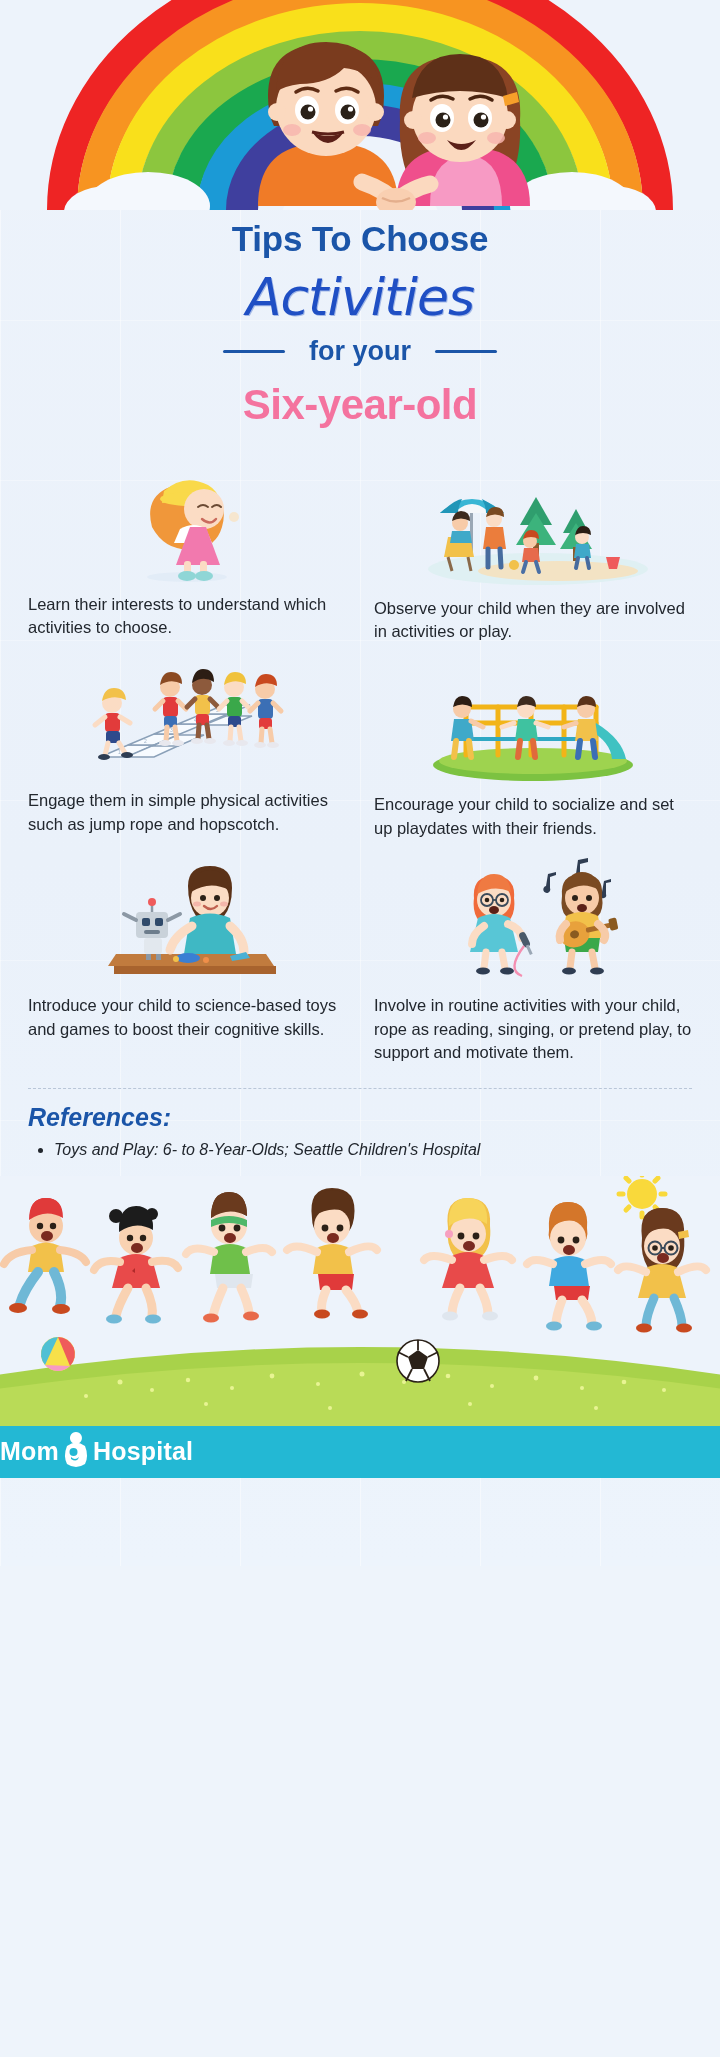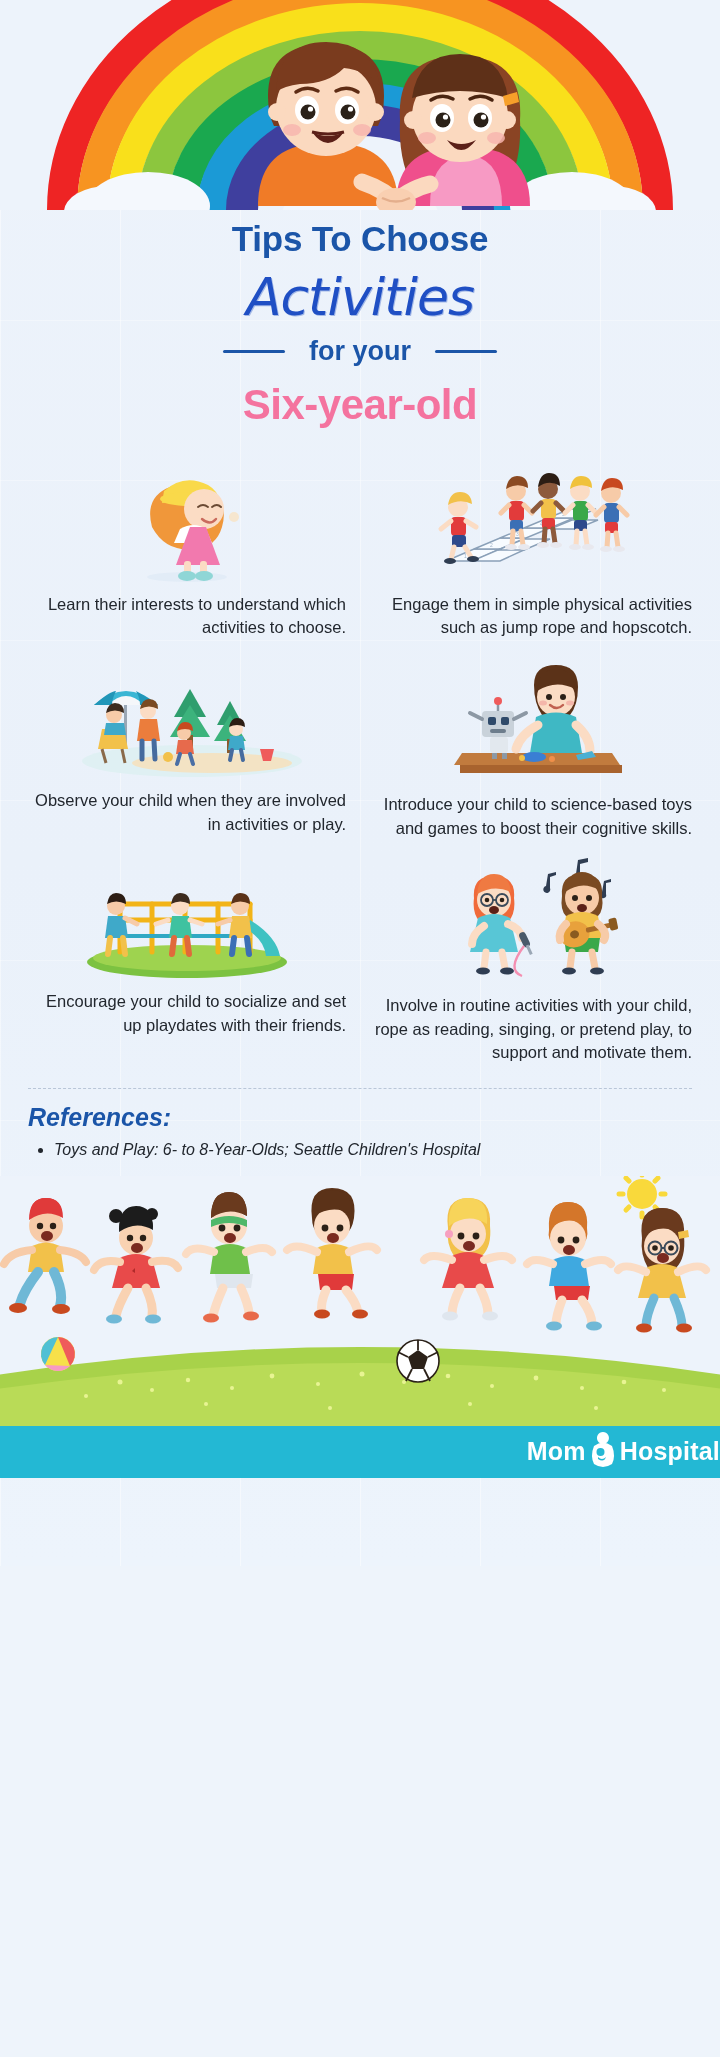--- a/index.html
+++ b/index.html
@@ -89,21 +89,20 @@
     padding: 0 28px;
     display: grid;
     grid-template-columns: 1fr 1fr;
     column-gap: 28px;
     row-gap: 0;
   }
   .tip {
     display: flex;
     flex-direction: column;
     margin-bottom: 18px;
-    text-align: right;
   }
   .tip-art {
     height: 118px;
     display: flex;
     align-items: flex-end;
     justify-content: center;
     margin-bottom: 10px;
   }
   .tip-art svg { display: block; }
   .tip-text {
@@ -150,21 +149,21 @@
   }
   .footer-art svg { display: block; }
 
   .brandbar {
     position: relative;
     width: 720px;
     height: 52px;
     background: #23b8d4;
     display: flex;
     align-items: center;
-    justify-content: flex-end;
+    justify-content: flex-start;
     gap: 0px;
   }
   .brand-text {
     font-size: 25px;
     font-weight: bold;
     color: #ffffff;
     letter-spacing: 0.2px;
   }
   .brand-mark {
     display: inline-block;
@@ -309,20 +308,84 @@
 
           <ellipse cx="75" cy="111" rx="9" ry="5" fill="#8fd6d6"></ellipse>
           <ellipse cx="92" cy="111" rx="9" ry="5" fill="#8fd6d6"></ellipse>
 
           <circle cx="122" cy="52" r="5" fill="#f6e6cf"></circle>
         </svg>
       </div>
       <div class="tip-text">Learn their interests to understand which activities to choose.</div>
     </div>
 
+    <div class="tip row-2">
+      <div class="tip-art">
+        <svg width="230" height="122" viewBox="0 0 230 122">
+
+          <ellipse cx="120" cy="104" rx="110" ry="16" fill="#dff0f3"></ellipse>
+          <ellipse cx="140" cy="106" rx="80" ry="10" fill="#f3e3c4"></ellipse>
+
+          <g>
+            <path d="M118 32 l16 28 l-32 0z" fill="#2f9e6e"></path>
+            <path d="M118 48 l20 32 l-40 0z" fill="#3cb37c"></path>
+            <rect x="115" y="78" width="6" height="16" fill="#8b5a2b"></rect>
+          </g>
+          <g>
+            <path d="M158 44 l13 24 l-26 0z" fill="#2f9e6e"></path>
+            <path d="M158 58 l16 26 l-32 0z" fill="#3cb37c"></path>
+            <rect x="155" y="82" width="6" height="14" fill="#8b5a2b"></rect>
+          </g>
+
+          <path d="M22 48 q32-28 64 0z" fill="#3ab6d4"></path>
+          <path d="M36 48 q18-18 36 0z" fill="#f5f7fa"></path>
+          <path d="M22 48 q16-14 22-14 q-4 8-4 14z" fill="#2196b8"></path>
+          <path d="M64 34 q8 4 22 14 l-18 0 q0-7-4-14z" fill="#2196b8"></path>
+          <rect x="52" y="48" width="3" height="40" fill="#9aa7b5"></rect>
+
+          <g>
+            <path d="M30 72 l22 0 l4 20 l-30 0z" fill="#f2c14a"></path>
+            <circle cx="42" cy="58" r="8" fill="#f7cba8"></circle>
+            <path d="M34 56 q2-10 9-10 q9 0 9 10 q-9-5-18 0z" fill="#3d2b1e"></path>
+            <path d="M34 66 l18 0 l2 12 l-22 0z" fill="#3fa9c9"></path>
+            <path d="M30 92 l4 14" stroke="#8a6a4a" stroke-width="3"></path>
+            <path d="M50 92 l3 14" stroke="#8a6a4a" stroke-width="3"></path>
+          </g>
+
+          <g>
+            <circle cx="76" cy="54" r="8" fill="#fbdcc4"></circle>
+            <path d="M68 52 q2-10 9-10 q9 0 9 10 q-9-5-18 0z" fill="#7a4a22"></path>
+            <path d="M68 62 l17 0 l3 22 l-23 0z" fill="#eb7d3c"></path>
+            <path d="M70 84 l0 18" stroke="#466b9e" stroke-width="5" stroke-linecap="round"></path>
+            <path d="M82 84 l1 18" stroke="#466b9e" stroke-width="5" stroke-linecap="round"></path>
+          </g>
+
+          <g>
+            <circle cx="112" cy="76" r="7" fill="#f7cba8"></circle>
+            <path d="M105 74 q2-9 8-9 q8 0 8 9 q-8-4-16 0z" fill="#c8491f"></path>
+            <path d="M106 83 l14 0 l2 14 l-18 0z" fill="#e76a4c"></path>
+            <path d="M108 97 l-3 10" stroke="#4a6fa5" stroke-width="4" stroke-linecap="round"></path>
+            <path d="M118 97 l3 10" stroke="#4a6fa5" stroke-width="4" stroke-linecap="round"></path>
+          </g>
+
+          <g>
+            <circle cx="164" cy="72" r="7" fill="#fbdcc4"></circle>
+            <path d="M157 70 q2-9 8-9 q8 0 8 9 q-8-4-16 0z" fill="#2c1d14"></path>
+            <path d="M158 79 l13 0 l2 14 l-17 0z" fill="#3fa9c9"></path>
+            <path d="M160 93 l-2 10" stroke="#466b9e" stroke-width="4" stroke-linecap="round"></path>
+            <path d="M169 93 l2 10" stroke="#466b9e" stroke-width="4" stroke-linecap="round"></path>
+          </g>
+
+          <path d="M188 92 l14 0 l-3 12 l-8 0z" fill="#ef5b5b"></path>
+          <circle cx="96" cy="100" r="5" fill="#f2c14a"></circle>
+        </svg>
+      </div>
+      <div class="tip-text">Observe your child when they are involved in activities or play.</div>
+    </div>
+
     <div class="tip row-1">
       <div class="tip-art">
         <svg width="210" height="118" viewBox="0 0 210 118">
 
           <g stroke="#8aa0b8" stroke-width="1.4" fill="#f7fbff">
             <path d="M18 96 l28-12 l26 0 l-26 12z"></path>
             <path d="M46 84 l26-11 l26 0 l-26 11z"></path>
             <path d="M72 73 l24-10 l26 0 l-24 10z"></path>
             <path d="M96 63 l24-10 l26 0 l-24 10z"></path>
             <path d="M120 53 l22-9 l26 0 l-22 9z"></path>
@@ -402,80 +465,70 @@
             <ellipse cx="178" cy="84" rx="6" ry="3" fill="#e8e8ee"></ellipse>
             <ellipse cx="191" cy="84" rx="6" ry="3" fill="#e8e8ee"></ellipse>
           </g>
         </svg>
       </div>
       <div class="tip-text">Engage them in simple physical activities such as jump rope and hopscotch.</div>
     </div>
 
     <div class="tip row-2">
       <div class="tip-art">
-        <svg width="230" height="122" viewBox="0 0 230 122">
-
-          <ellipse cx="120" cy="104" rx="110" ry="16" fill="#dff0f3"></ellipse>
-          <ellipse cx="140" cy="106" rx="80" ry="10" fill="#f3e3c4"></ellipse>
-
-          <g>
-            <path d="M118 32 l16 28 l-32 0z" fill="#2f9e6e"></path>
-            <path d="M118 48 l20 32 l-40 0z" fill="#3cb37c"></path>
-            <rect x="115" y="78" width="6" height="16" fill="#8b5a2b"></rect>
-          </g>
-          <g>
-            <path d="M158 44 l13 24 l-26 0z" fill="#2f9e6e"></path>
-            <path d="M158 58 l16 26 l-32 0z" fill="#3cb37c"></path>
-            <rect x="155" y="82" width="6" height="14" fill="#8b5a2b"></rect>
-          </g>
-
-          <path d="M22 48 q32-28 64 0z" fill="#3ab6d4"></path>
-          <path d="M36 48 q18-18 36 0z" fill="#f5f7fa"></path>
-          <path d="M22 48 q16-14 22-14 q-4 8-4 14z" fill="#2196b8"></path>
-          <path d="M64 34 q8 4 22 14 l-18 0 q0-7-4-14z" fill="#2196b8"></path>
-          <rect x="52" y="48" width="3" height="40" fill="#9aa7b5"></rect>
-
-          <g>
-            <path d="M30 72 l22 0 l4 20 l-30 0z" fill="#f2c14a"></path>
-            <circle cx="42" cy="58" r="8" fill="#f7cba8"></circle>
-            <path d="M34 56 q2-10 9-10 q9 0 9 10 q-9-5-18 0z" fill="#3d2b1e"></path>
-            <path d="M34 66 l18 0 l2 12 l-22 0z" fill="#3fa9c9"></path>
-            <path d="M30 92 l4 14" stroke="#8a6a4a" stroke-width="3"></path>
-            <path d="M50 92 l3 14" stroke="#8a6a4a" stroke-width="3"></path>
-          </g>
-
-          <g>
-            <circle cx="76" cy="54" r="8" fill="#fbdcc4"></circle>
-            <path d="M68 52 q2-10 9-10 q9 0 9 10 q-9-5-18 0z" fill="#7a4a22"></path>
-            <path d="M68 62 l17 0 l3 22 l-23 0z" fill="#eb7d3c"></path>
-            <path d="M70 84 l0 18" stroke="#466b9e" stroke-width="5" stroke-linecap="round"></path>
-            <path d="M82 84 l1 18" stroke="#466b9e" stroke-width="5" stroke-linecap="round"></path>
-          </g>
-
-          <g>
-            <circle cx="112" cy="76" r="7" fill="#f7cba8"></circle>
-            <path d="M105 74 q2-9 8-9 q8 0 8 9 q-8-4-16 0z" fill="#c8491f"></path>
-            <path d="M106 83 l14 0 l2 14 l-18 0z" fill="#e76a4c"></path>
-            <path d="M108 97 l-3 10" stroke="#4a6fa5" stroke-width="4" stroke-linecap="round"></path>
-            <path d="M118 97 l3 10" stroke="#4a6fa5" stroke-width="4" stroke-linecap="round"></path>
-          </g>
-
-          <g>
-            <circle cx="164" cy="72" r="7" fill="#fbdcc4"></circle>
-            <path d="M157 70 q2-9 8-9 q8 0 8 9 q-8-4-16 0z" fill="#2c1d14"></path>
-            <path d="M158 79 l13 0 l2 14 l-17 0z" fill="#3fa9c9"></path>
-            <path d="M160 93 l-2 10" stroke="#466b9e" stroke-width="4" stroke-linecap="round"></path>
-            <path d="M169 93 l2 10" stroke="#466b9e" stroke-width="4" stroke-linecap="round"></path>
-          </g>
-
-          <path d="M188 92 l14 0 l-3 12 l-8 0z" fill="#ef5b5b"></path>
-          <circle cx="96" cy="100" r="5" fill="#f2c14a"></circle>
+        <svg width="215" height="122" viewBox="0 0 215 122">
+
+          <ellipse cx="107" cy="104" rx="100" ry="16" fill="#7cc241"></ellipse>
+          <ellipse cx="107" cy="100" rx="94" ry="13" fill="#9ed34f"></ellipse>
+
+          <g stroke="#f2b418" stroke-width="5" fill="none" stroke-linecap="round">
+            <path d="M40 94 l0 -48"></path>
+            <path d="M170 94 l0 -48"></path>
+            <path d="M40 46 l130 0"></path>
+            <path d="M40 62 l130 0"></path>
+            <path d="M72 46 l0 48"></path>
+            <path d="M105 46 l0 48"></path>
+            <path d="M138 46 l0 48"></path>
+          </g>
+          <g stroke="#2fa8c4" stroke-width="4" fill="none">
+            <path d="M40 78 l130 0"></path>
+          </g>
+
+          <path d="M170 62 q26 16 30 36 l-14 0 q-2-18-22-28z" fill="#3fc2c2"></path>
+
+          <g>
+            <circle cx="36" cy="48" r="9" fill="#f7cba8"></circle>
+            <path d="M27 46 q2-11 9-11 q10 0 10 11 q-10-5-19 0z" fill="#2c1d14"></path>
+            <path d="M28 58 l17 0 l3 22 l-23 0z" fill="#3fa9c9"></path>
+            <path d="M30 80 l-2 16" stroke="#f2c14a" stroke-width="6" stroke-linecap="round"></path>
+            <path d="M43 80 l2 16" stroke="#f2c14a" stroke-width="6" stroke-linecap="round"></path>
+            <path d="M45 60 l12 6" stroke="#f7cba8" stroke-width="5" stroke-linecap="round"></path>
+          </g>
+
+          <g>
+            <circle cx="100" cy="48" r="9" fill="#fbdcc4"></circle>
+            <path d="M91 46 q2-11 9-11 q10 0 10 11 q-10-5-19 0z" fill="#3d2b1e"></path>
+            <path d="M92 58 l17 0 l3 22 l-23 0z" fill="#3fc2a0"></path>
+            <path d="M94 80 l-2 16" stroke="#e06a3b" stroke-width="6" stroke-linecap="round"></path>
+            <path d="M107 80 l2 16" stroke="#e06a3b" stroke-width="6" stroke-linecap="round"></path>
+            <path d="M88 62 l-12 4" stroke="#fbdcc4" stroke-width="5" stroke-linecap="round"></path>
+            <path d="M110 62 l12 4" stroke="#fbdcc4" stroke-width="5" stroke-linecap="round"></path>
+          </g>
+
+          <g>
+            <circle cx="160" cy="48" r="9" fill="#f7cba8"></circle>
+            <path d="M151 46 q2-11 9-11 q10 0 10 11 q-10-5-19 0z" fill="#5b3218"></path>
+            <path d="M152 58 l17 0 l3 22 l-23 0z" fill="#f2c14a"></path>
+            <path d="M154 80 l-2 16" stroke="#3b6fb5" stroke-width="6" stroke-linecap="round"></path>
+            <path d="M167 80 l2 16" stroke="#3b6fb5" stroke-width="6" stroke-linecap="round"></path>
+            <path d="M150 62 l-12 4" stroke="#f7cba8" stroke-width="5" stroke-linecap="round"></path>
+          </g>
         </svg>
       </div>
-      <div class="tip-text">Observe your child when they are involved in activities or play.</div>
+      <div class="tip-text">Encourage your child to socialize and set up playdates with their friends.</div>
     </div>
 
     <div class="tip row-3">
       <div class="tip-art">
         <svg width="215" height="126" viewBox="0 0 215 126">
 
           <path d="M36 96 l150 0 l8 12 l-166 0z" fill="#c17b3e"></path>
           <rect x="34" y="108" width="162" height="8" fill="#a8632e"></rect>
 
           <g>
@@ -511,74 +564,20 @@
             <rect x="76" y="96" width="5" height="6" fill="#8c98a4"></rect>
           </g>
 
           <ellipse cx="108" cy="100" rx="12" ry="5" fill="#3a7fd4"></ellipse>
           <path d="M150 98 l16-4 l4 6 l-18 3z" fill="#4ab0d4"></path>
           <circle cx="96" cy="101" r="3" fill="#f2c14a"></circle>
           <circle cx="126" cy="102" r="3" fill="#ef8f4a"></circle>
         </svg>
       </div>
       <div class="tip-text">Introduce your child to science-based toys and games to boost their cognitive skills.</div>
-    </div>
-
-    <div class="tip row-2">
-      <div class="tip-art">
-        <svg width="215" height="122" viewBox="0 0 215 122">
-
-          <ellipse cx="107" cy="104" rx="100" ry="16" fill="#7cc241"></ellipse>
-          <ellipse cx="107" cy="100" rx="94" ry="13" fill="#9ed34f"></ellipse>
-
-          <g stroke="#f2b418" stroke-width="5" fill="none" stroke-linecap="round">
-            <path d="M40 94 l0 -48"></path>
-            <path d="M170 94 l0 -48"></path>
-            <path d="M40 46 l130 0"></path>
-            <path d="M40 62 l130 0"></path>
-            <path d="M72 46 l0 48"></path>
-            <path d="M105 46 l0 48"></path>
-            <path d="M138 46 l0 48"></path>
-          </g>
-          <g stroke="#2fa8c4" stroke-width="4" fill="none">
-            <path d="M40 78 l130 0"></path>
-          </g>
-
-          <path d="M170 62 q26 16 30 36 l-14 0 q-2-18-22-28z" fill="#3fc2c2"></path>
-
-          <g>
-            <circle cx="36" cy="48" r="9" fill="#f7cba8"></circle>
-            <path d="M27 46 q2-11 9-11 q10 0 10 11 q-10-5-19 0z" fill="#2c1d14"></path>
-            <path d="M28 58 l17 0 l3 22 l-23 0z" fill="#3fa9c9"></path>
-            <path d="M30 80 l-2 16" stroke="#f2c14a" stroke-width="6" stroke-linecap="round"></path>
-            <path d="M43 80 l2 16" stroke="#f2c14a" stroke-width="6" stroke-linecap="round"></path>
-            <path d="M45 60 l12 6" stroke="#f7cba8" stroke-width="5" stroke-linecap="round"></path>
-          </g>
-
-          <g>
-            <circle cx="100" cy="48" r="9" fill="#fbdcc4"></circle>
-            <path d="M91 46 q2-11 9-11 q10 0 10 11 q-10-5-19 0z" fill="#3d2b1e"></path>
-            <path d="M92 58 l17 0 l3 22 l-23 0z" fill="#3fc2a0"></path>
-            <path d="M94 80 l-2 16" stroke="#e06a3b" stroke-width="6" stroke-linecap="round"></path>
-            <path d="M107 80 l2 16" stroke="#e06a3b" stroke-width="6" stroke-linecap="round"></path>
-            <path d="M88 62 l-12 4" stroke="#fbdcc4" stroke-width="5" stroke-linecap="round"></path>
-            <path d="M110 62 l12 4" stroke="#fbdcc4" stroke-width="5" stroke-linecap="round"></path>
-          </g>
-
-          <g>
-            <circle cx="160" cy="48" r="9" fill="#f7cba8"></circle>
-            <path d="M151 46 q2-11 9-11 q10 0 10 11 q-10-5-19 0z" fill="#5b3218"></path>
-            <path d="M152 58 l17 0 l3 22 l-23 0z" fill="#f2c14a"></path>
-            <path d="M154 80 l-2 16" stroke="#3b6fb5" stroke-width="6" stroke-linecap="round"></path>
-            <path d="M167 80 l2 16" stroke="#3b6fb5" stroke-width="6" stroke-linecap="round"></path>
-            <path d="M150 62 l-12 4" stroke="#f7cba8" stroke-width="5" stroke-linecap="round"></path>
-          </g>
-        </svg>
-      </div>
-      <div class="tip-text">Encourage your child to socialize and set up playdates with their friends.</div>
     </div>
 
     <div class="tip row-3">
       <div class="tip-art">
         <svg width="215" height="126" viewBox="0 0 215 126">
 
           <g fill="#2f3d52">
             <path d="M150 16 l2-14 l10-2 l0 4 l-8 2 l0 12 a4 4 0 1 1 -4 -2z"></path>
             <path d="M120 28 l2-12 l8-2 l0 3 l-6 2 l0 11 a3.5 3.5 0 1 1 -4 -2z"></path>
             <path d="M176 34 l2-11 l7-2 l0 3 l-5 1 l0 11 a3.2 3.2 0 1 1 -4 -2z"></path>

